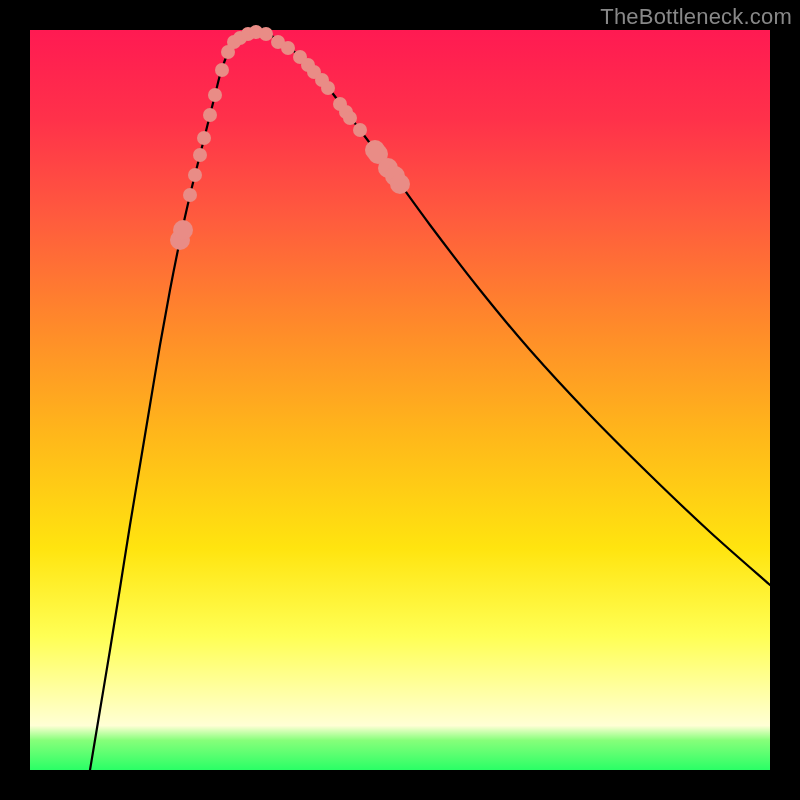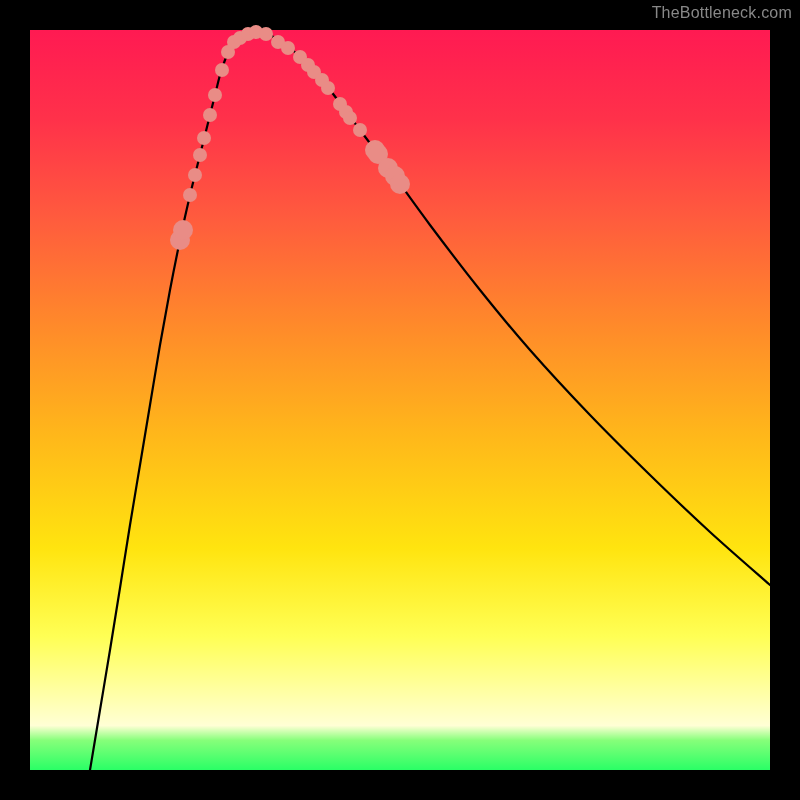--- a/index.html
+++ b/index.html
@@ -39,21 +39,21 @@
       #ffffd5 94%,
       #86ff7a 96%,
       #2aff66 100%
     );
   }
   .watermark {
     position: absolute;
     top: 4px;
     right: 8px;
     color: #888;
-    font-size: 16px;
+    font-size: 22px;
     letter-spacing: 0.2px;
     user-select: none;
   }
   svg.curve {
     position: absolute;
     left: 0;
     top: 0;
     width: 740px;
     height: 740px;
     overflow: visible;

